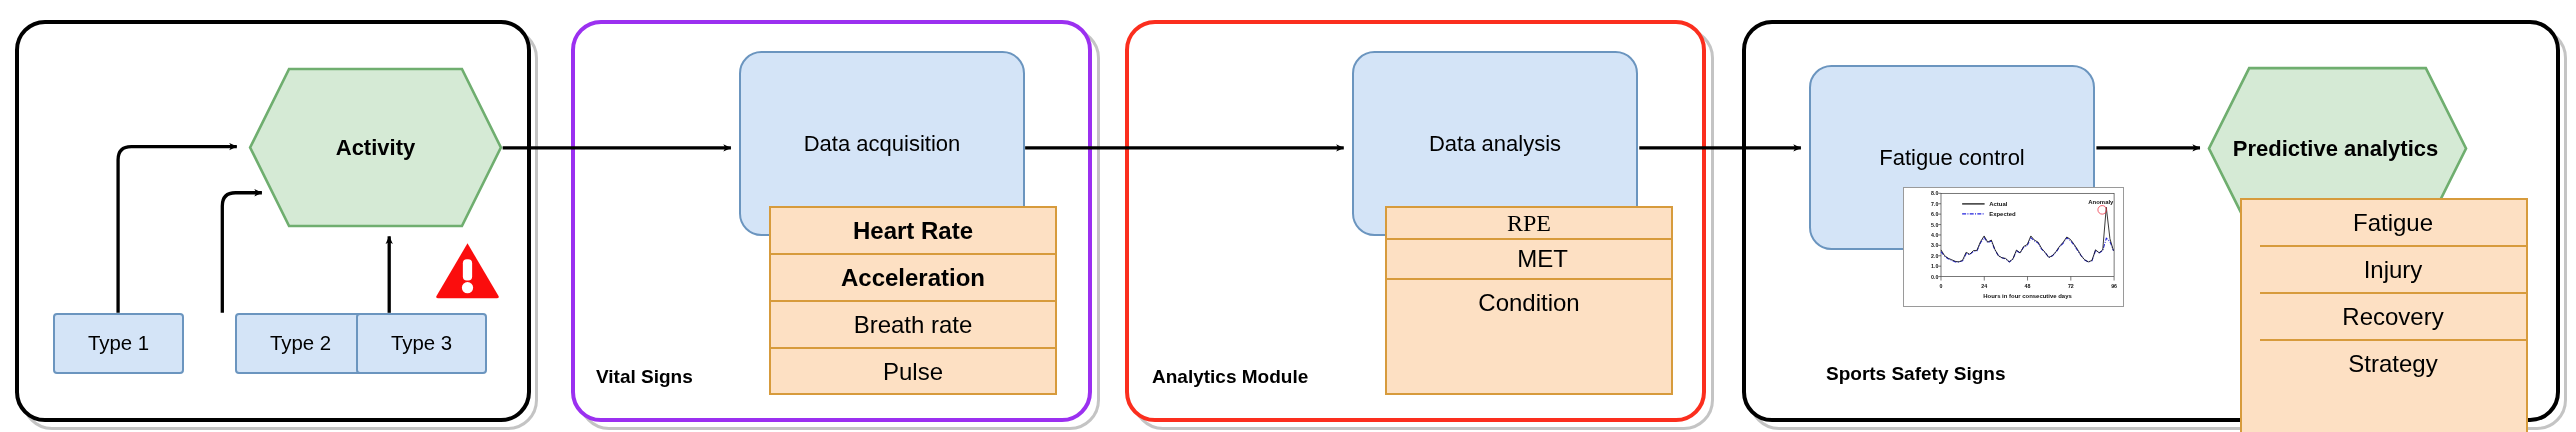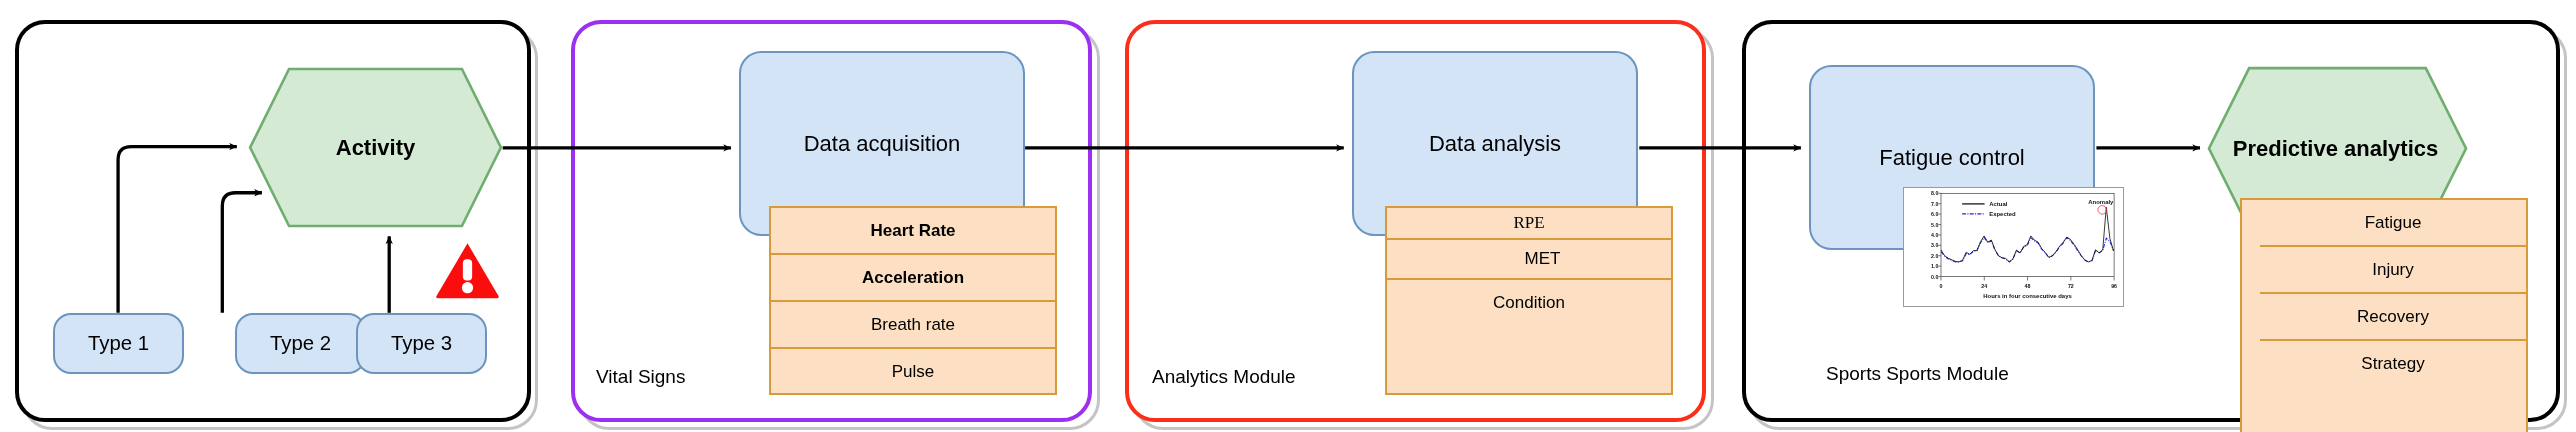--- a/index.html
+++ b/index.html
@@ -4,40 +4,40 @@
 <style>
   html,body{margin:0;padding:0;background:#ffffff;}
   body{width:2576px;height:433px;font-family:"Liberation Sans",sans-serif;overflow:hidden;}
   #stage{position:relative;width:2576px;height:433px;background:#fff;}
 
   
   .panel{position:absolute;border-radius:30px;background:#ffffff;box-sizing:border-box;}
   .panel-shadow{position:absolute;border-radius:30px;background:transparent;
                 border:3.3px solid #c4c4c4;box-sizing:border-box;}
   .panel-label{position:absolute;font-size:19px;color:#000;white-space:nowrap;
-               font-family:"Liberation Sans",sans-serif;}
+               font-family:"Liberation Sans",sans-serif;font-weight:bold;}
 
   
   .procbox{position:absolute;background:#d4e4f7;border:2px solid #6b95bf;
            border-radius:22.4px;box-sizing:border-box;display:flex;align-items:center;
            justify-content:center;font-size:22px;color:#000;}
   .typebox{position:absolute;background:#d4e4f7;border:2px solid #6b95bf;
-           border-radius:18px;box-sizing:border-box;display:flex;align-items:center;
+           border-radius:4px;box-sizing:border-box;display:flex;align-items:center;
            justify-content:center;font-size:20.4px;color:#000;}
 
   
   .hexwrap{position:absolute;}
   .hexwrap svg{display:block;}
   .hexlabel{position:absolute;inset:0;display:flex;align-items:center;justify-content:center;
             font-size:22px;font-weight:bold;color:#000;pointer-events:none;}
 
   
   .attrtable{position:absolute;border:2px solid #d79b3c;box-sizing:border-box;background:#fde0c3;}
   .attrrow{border-bottom:2px solid #d79b3c;box-sizing:border-box;display:flex;
-           align-items:center;justify-content:center;font-size:17px;color:#000;}
+           align-items:center;justify-content:center;font-size:24px;color:#000;}
   .attrrow:last-child{border-bottom:none;}
   .attrrow.bold{font-weight:bold;}
 
   
   .svg-layer{position:absolute;left:0;top:0;width:2576px;height:433px;pointer-events:none;}
 
   
   .minichart{position:absolute;background:#ffffff;border:0.7px solid #9a9a9a;box-sizing:border-box;}
   .minichart svg{display:block;}
 </style>
@@ -113,21 +113,21 @@
       </div>
     <div class="attrrow" style="height:40px;padding-left:27px;">
         <span>MET</span>
       </div>
     <div class="attrrow" style="height:46px;">
         <span>Condition</span>
       </div>
   </div>
 
   <div class="panel" style="left:1742px;top:20px;width:818px;height:402px;border:4.6px solid #000000;"></div>
-  <div class="panel-label" style="left:1826px;top:363px;">Sports Sports Module</div>
+  <div class="panel-label" style="left:1826px;top:363px;">Sports Safety Signs</div>
 
   <div class="procbox" style="left:1809px;top:65px;width:286px;height:185px;">
     <span>Fatigue control</span>
   </div>
 
   <div class="hexwrap" style="left:2207px;top:66px;width:261px;height:165px;">
     <svg width="261" height="165" viewBox="0 0 396 250">
       <polygon points="64,3 332,3 393,125 332,247 64,247 3,125" fill="#d5ead5" stroke="#6fae6f" stroke-width="4"></polygon>
     </svg>
     <div class="hexlabel" style="justify-content:center;padding-right:4px;">Predictive analytics</div>

